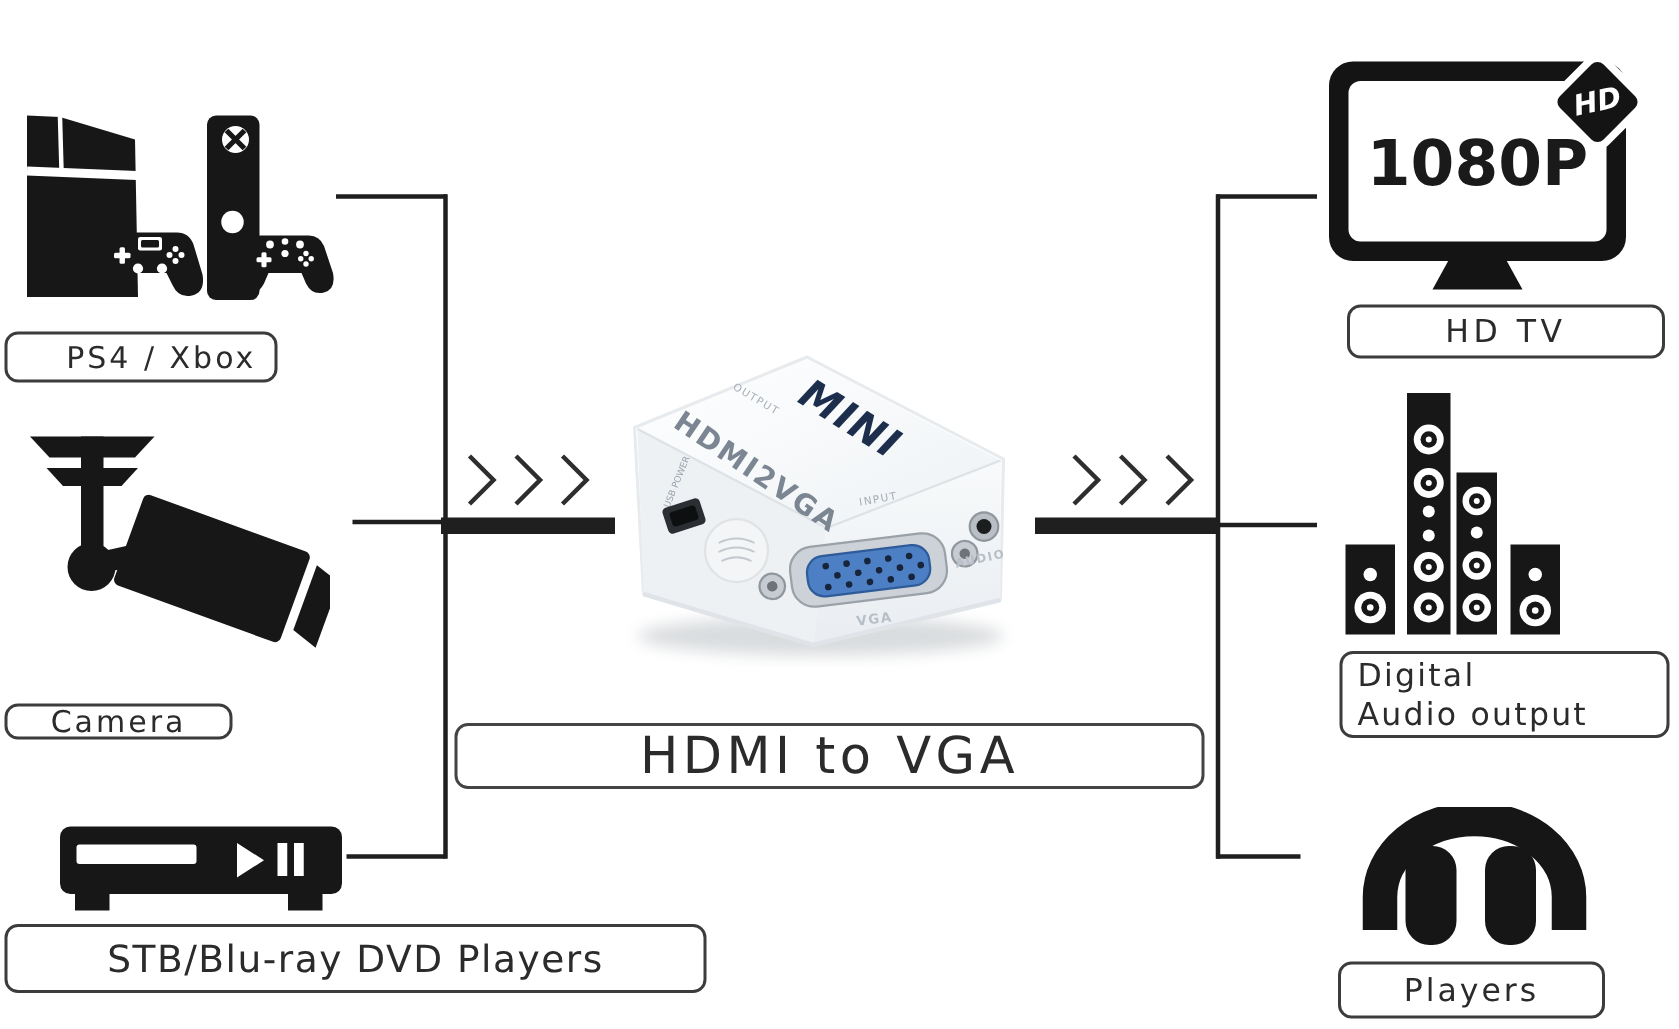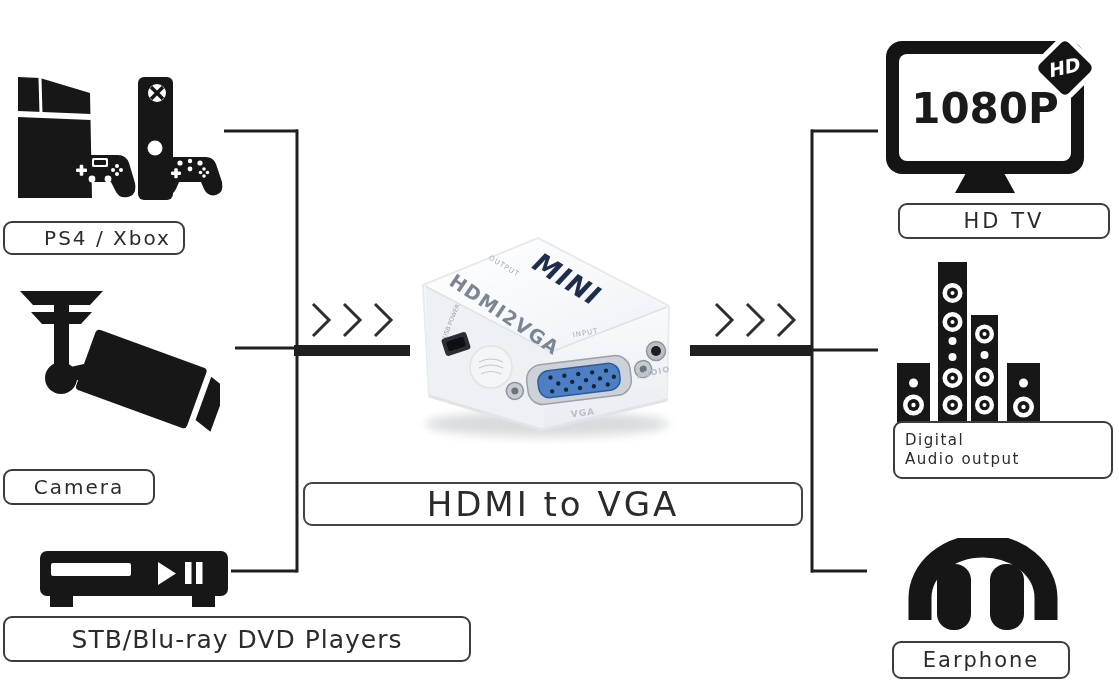--- a/index.html
+++ b/index.html
@@ -8,25 +8,25 @@
     font-family:"DejaVu Sans",sans-serif;
   }
   .canvas svg{position:absolute;display:block;}
   .wires{left:0;top:0;}
   .device-label{
     position:absolute;box-sizing:border-box;background:#fff;border:2px solid #3c3c3c;
     border-radius:9px;color:#2b2b2b;display:flex;align-items:center;justify-content:center;
     letter-spacing:2px;font-weight:400;white-space:nowrap;
   }
   .lbl-ps4{left:3px;top:221px;width:182px;height:34px;font-size:20px;padding-left:27px;}
-  .lbl-camera{left:3px;top:469px;width:152px;height:36px;font-size:20px;}
+  .lbl-camera{left:3px;top:469px;width:152px;height:24px;font-size:20px;}
   .lbl-stb{left:3px;top:616px;width:468px;height:46px;font-size:25px;letter-spacing:1px;}
   .lbl-flow{left:303px;top:482px;width:500px;height:44px;font-size:34px;letter-spacing:3px;border-width:2px;border-color:#444;}
   .lbl-hdtv{left:898px;top:203px;width:212px;height:36px;font-size:21px;letter-spacing:3px;}
-  .lbl-audio{left:893px;top:421px;width:220px;height:58px;font-size:15px;letter-spacing:1.5px;
+  .lbl-audio{left:893px;top:434px;width:220px;height:58px;font-size:21px;letter-spacing:1.5px;
     flex-direction:column;align-items:flex-start;justify-content:center;padding-left:10px;line-height:1.25;}
   .lbl-earphone{left:892px;top:641px;width:178px;height:38px;font-size:21px;}
   .converter{position:absolute;left:405px;top:230px;width:290px;height:215px;}
 </style>
 </head>
 <body>
 
 <div class="canvas">
 
   <svg class="wires" width="1119" height="686" viewBox="0 0 1119 686">
@@ -284,16 +284,16 @@
     <span>HDMI to VGA</span>
   </div>
   <div class="device-label lbl-hdtv">
     <span>HD TV</span>
   </div>
   <div class="device-label lbl-audio">
     <span>Digital</span>
     <span>Audio output</span>
   </div>
   <div class="device-label lbl-earphone">
-    <span>Earphone</span>
+    <span>Players</span>
   </div>
 
 </div>
 
 </body></html>

